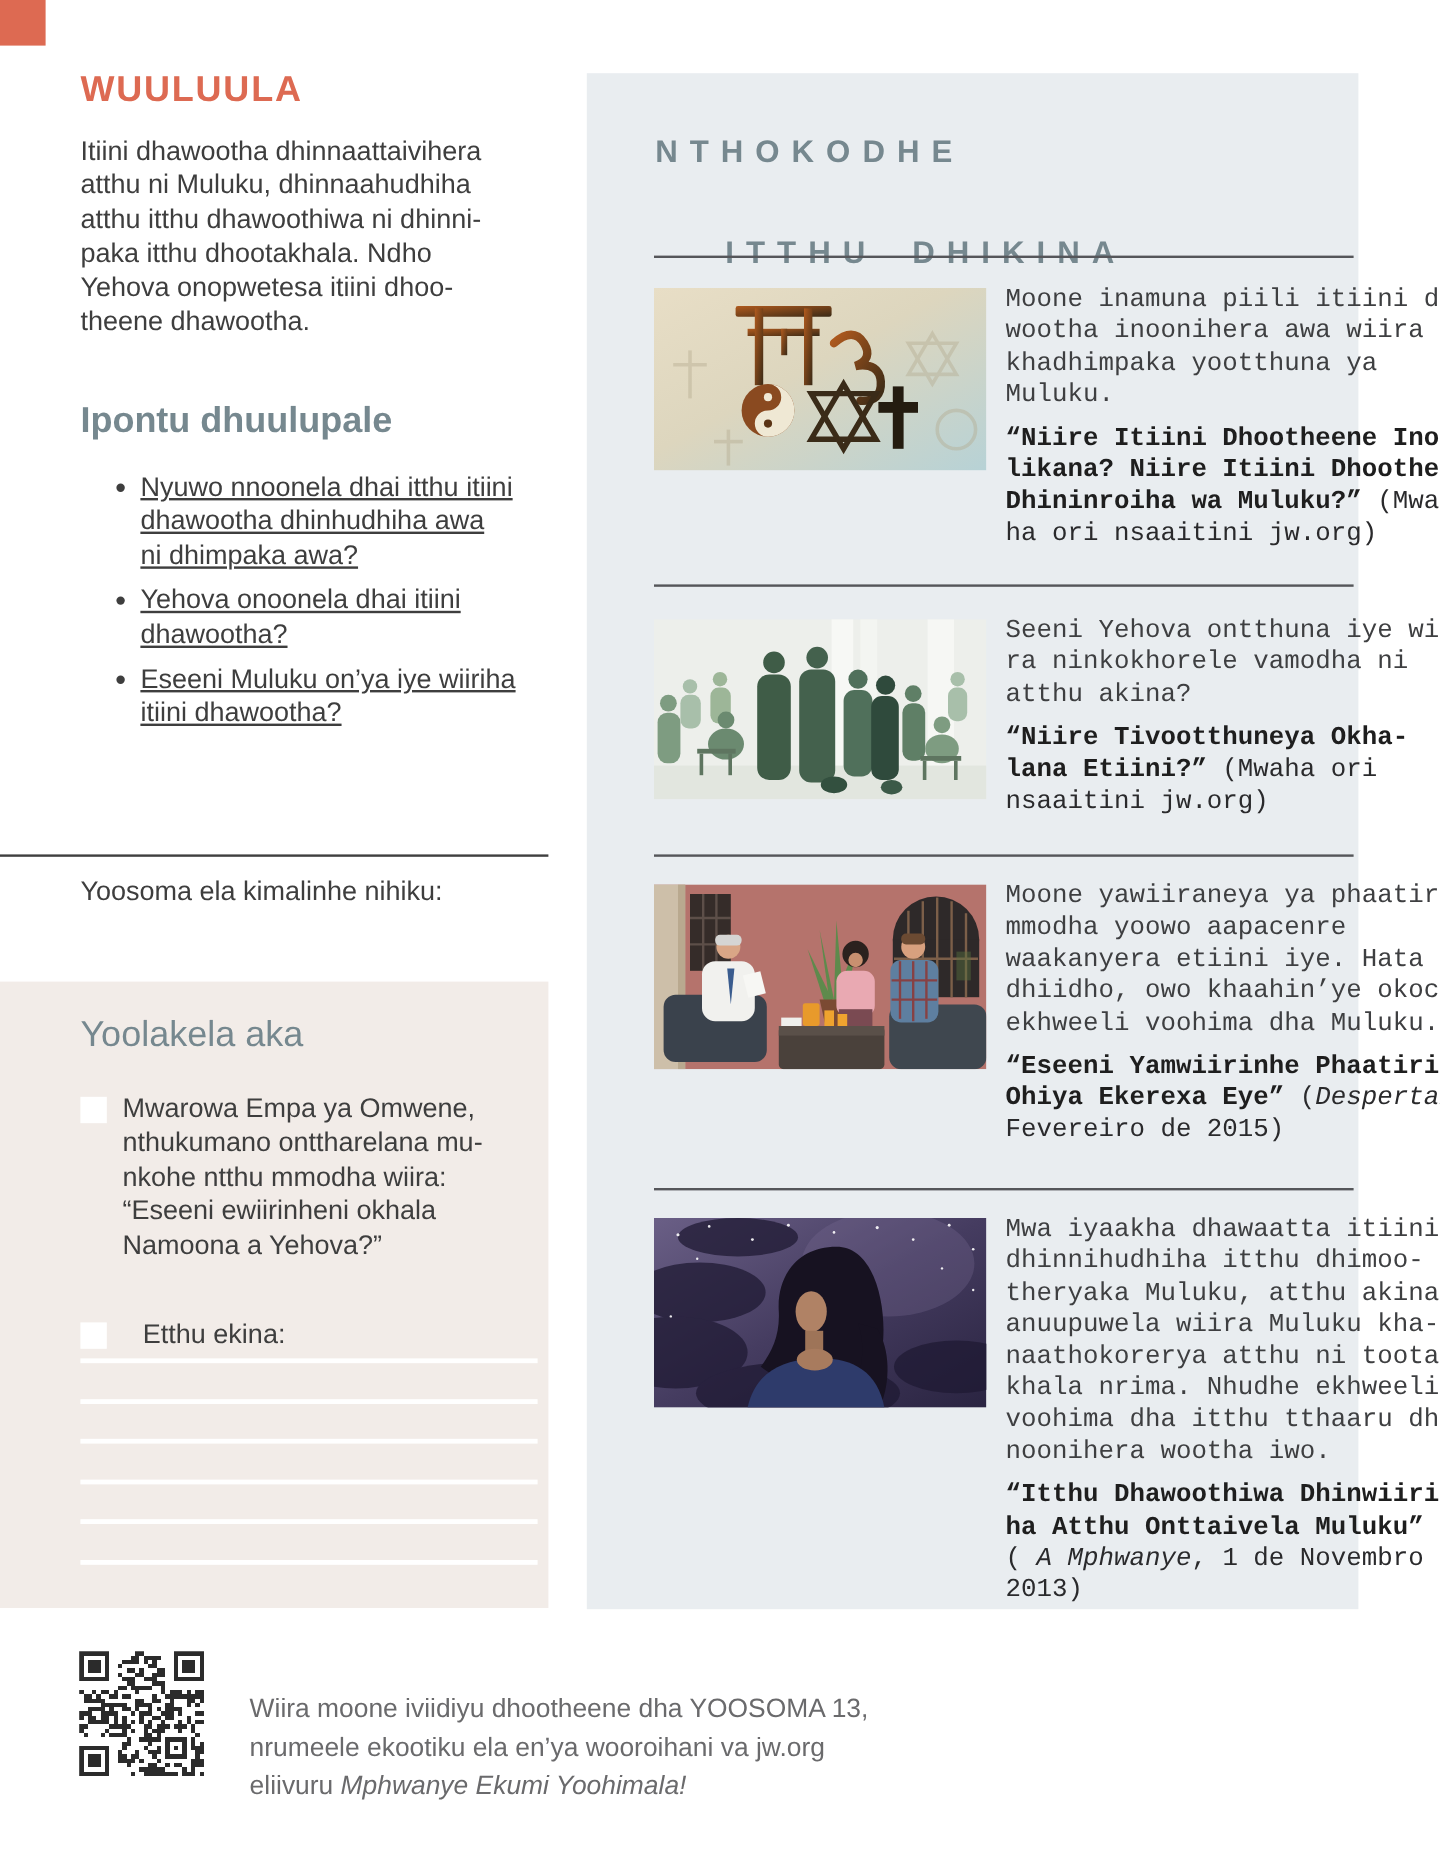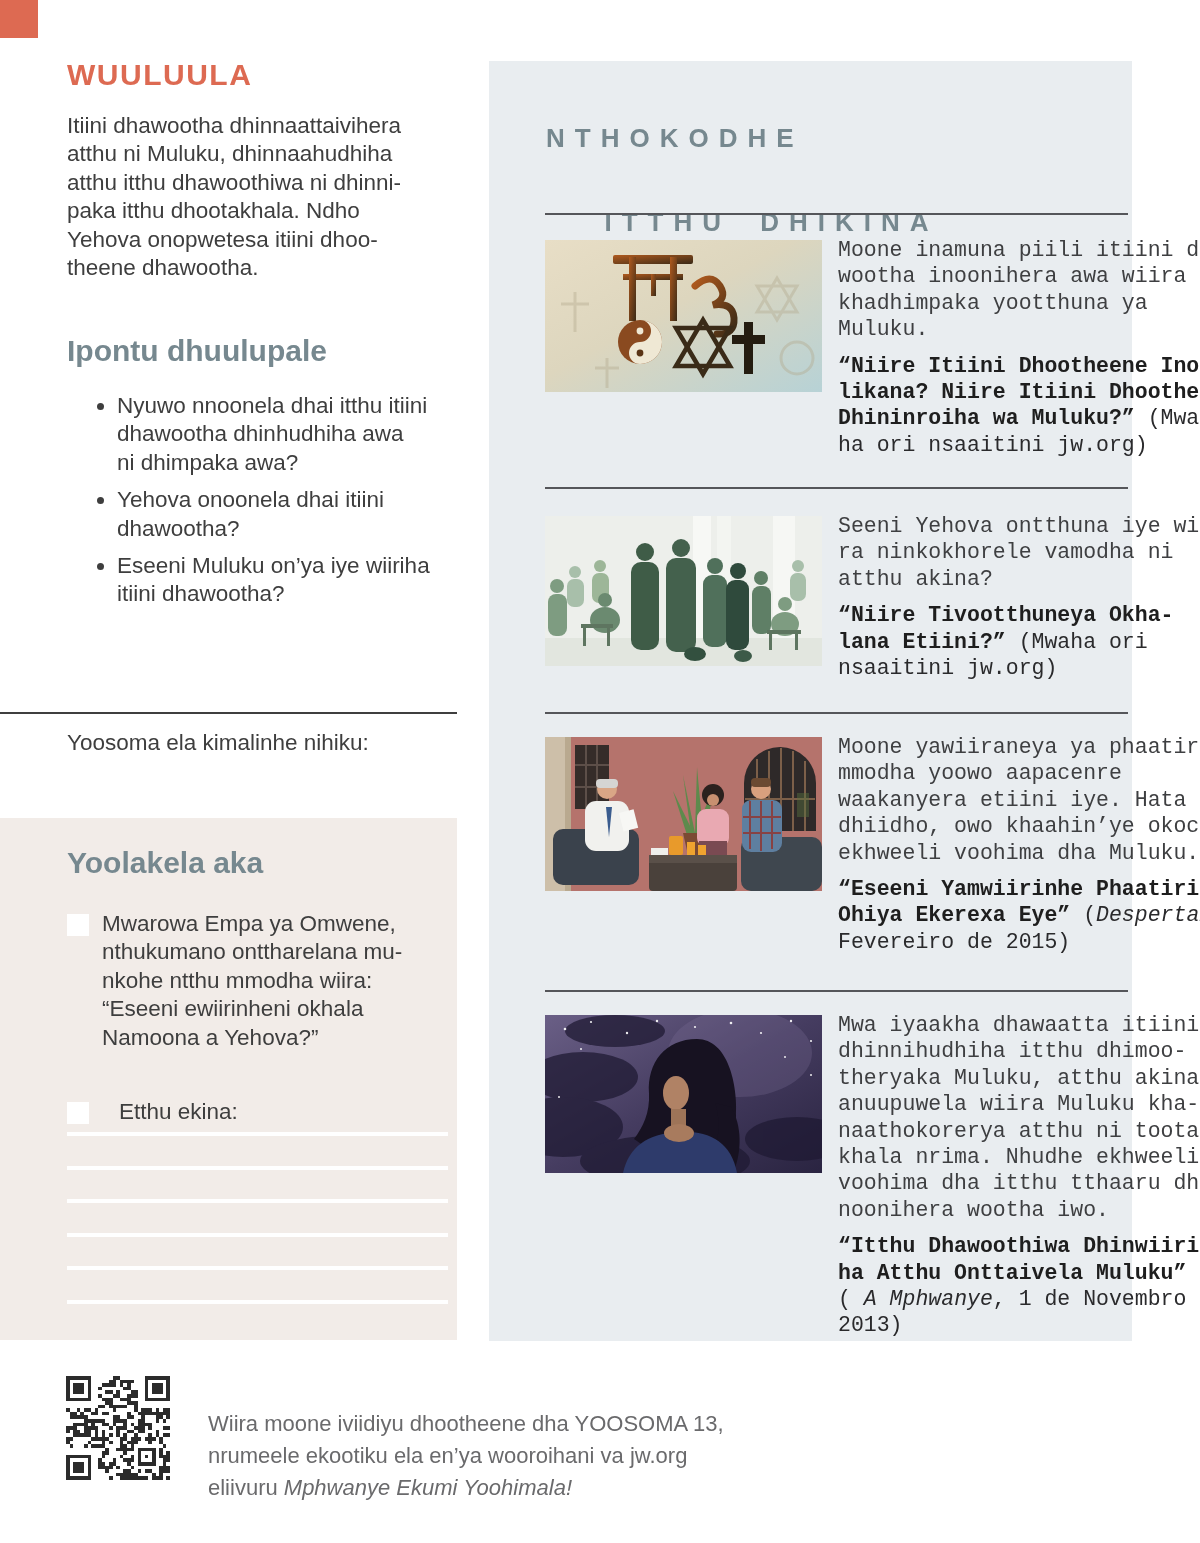--- a/index.html
+++ b/index.html
@@ -9,39 +9,39 @@
   }
   .abs{position:absolute;}
   .pre{white-space:pre;}
 
   
   #corner-accent{left:0;top:0;width:38px;height:38px;background:#dd6a52;}
   #left-title{left:67px;top:58px;font-size:30px;font-weight:bold;letter-spacing:1.5px;color:#dd6a52;}
   #left-intro{left:67px;top:112px;font-size:22.5px;line-height:28.4px;color:#3e3e3e;}
   #left-subheading{left:67px;top:334px;font-size:30px;font-weight:600;color:#76888f;}
   #left-bullets{left:67px;top:392px;width:400px;}
-  #left-bullets ul{margin:0;padding-left:50px;list-style:disc;}
+  #left-bullets ul{margin:0;padding-left:50px;list-style:disc;text-decoration:underline;}
   #left-bullets li{font-size:22.5px;line-height:28.4px;white-space:pre;}
   #left-bullets li + li{margin-top:9px;}
   #left-rule{left:0;top:712px;width:457px;height:2px;background:#3f3f3f;}
   #study-prompt{left:67px;top:729px;font-size:22.5px;line-height:28.4px;}
 
   #goal-box{left:0;top:818px;width:457px;height:522px;background:#f2ece8;}
-  #goal-box .box-title{position:absolute;left:67px;top:28px;font-size:30px;font-weight:700;color:#76888f;}
+  #goal-box .box-title{position:absolute;left:67px;top:28px;font-size:30px;font-weight:400;color:#76888f;}
   .check-item{position:absolute;left:67px;display:flex;gap:13px;}
   .check-item .checkbox{width:22px;height:22px;background:#ffffff;flex:none;margin-top:4px;}
   .check-item .check-label{font-size:22.5px;line-height:28.4px;white-space:pre;}
   #check-item-1{top:92px;}
   #check-item-2{top:280px;gap:30px;}
   .write-line{position:absolute;left:67px;width:381px;height:4px;background:#ffffff;}
 
   
   #right-panel{left:489px;top:61px;width:643px;height:1280px;background:#e9edf0;}
   #panel-heading{position:absolute;left:57px;top:44px;font-size:26px;font-weight:bold;
-    letter-spacing:10px;word-spacing:12px;line-height:42px;color:#76888f;white-space:pre;margin-top:12px;}
+    letter-spacing:10px;word-spacing:12px;line-height:42px;color:#76888f;white-space:pre;}
   .panel-rule{position:absolute;left:56px;width:583px;height:2px;background:#55565a;}
   #rule-0{top:152px;} #rule-1{top:426px;} #rule-2{top:651px;} #rule-3{top:929px;}
   .section{position:absolute;left:56px;width:583px;display:flex;gap:16px;}
   #section-1{top:179px;} #section-2{top:455px;} #section-3{top:676px;} #section-4{top:954px;}
   .thumb{width:277px;flex:none;line-height:0;}
   .sec-text{width:300px;margin-top:-3px;font-family:Liberation Mono, monospace;}
   .body-p{margin:0;font-size:21.5px;line-height:26.4px;color:#3e3f41;white-space:pre;}
   .ref{margin:10px 0 0 0;font-size:21.5px;line-height:26.4px;color:#1e1e1e;font-weight:bold;white-space:pre;}
   .ref .plain{font-weight:normal;color:#2a2a2c;}
   .ref .ital{font-weight:normal;font-style:italic;color:#2a2a2c;}

